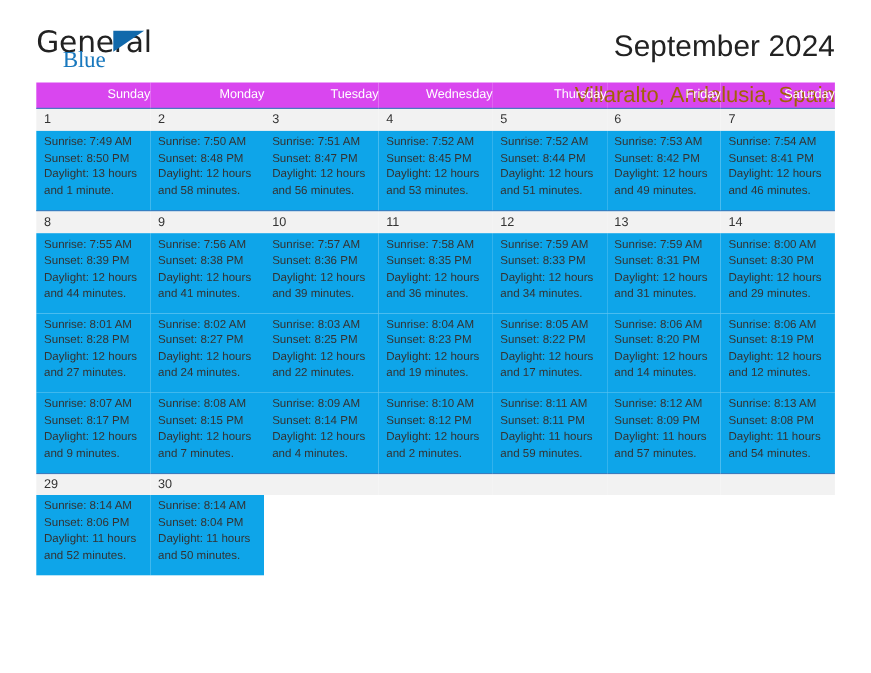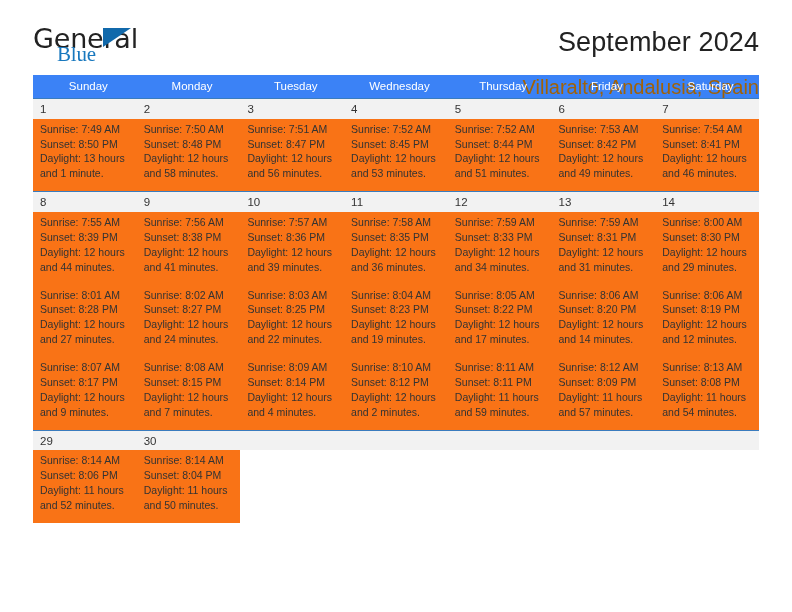--- a/index.html
+++ b/index.html
@@ -83,39 +83,39 @@
     line-height: 1.15;
   }
 
   
   .calendar {
     width: 726px;
     border-collapse: collapse;
     table-layout: fixed;
   }
   .calendar th {
-    background: #3b82f6;
+    background: #d946ef;
     color: #ffffff;
     font-size: 11.5px;
     font-weight: normal;
-    text-align: center;
+    text-align: right;
     padding: 5px 0 6px 7px;
     border: none;
   }
   .daynum-row td {
     background: #f2f2f2;
     border-top: 1px solid #3a7cbe;
     font-size: 11.5px;
     color: #333333;
     padding: 4px 0 3px 7px;
     vertical-align: top;
     line-height: 1.1;
   }
   .info-row td {
-    background: #f97316;
+    background: #0ea5e9;
     font-size: 10.5px;
     color: #333333;
     padding: 3px 6px 10px 7px;
     vertical-align: top;
     line-height: 1.42;
   }
   .info-row td.empty { background: #ffffff; }
   .daynum-row td.empty { background: #f2f2f2; }
   .info-line { white-space: normal; }
 </style>

